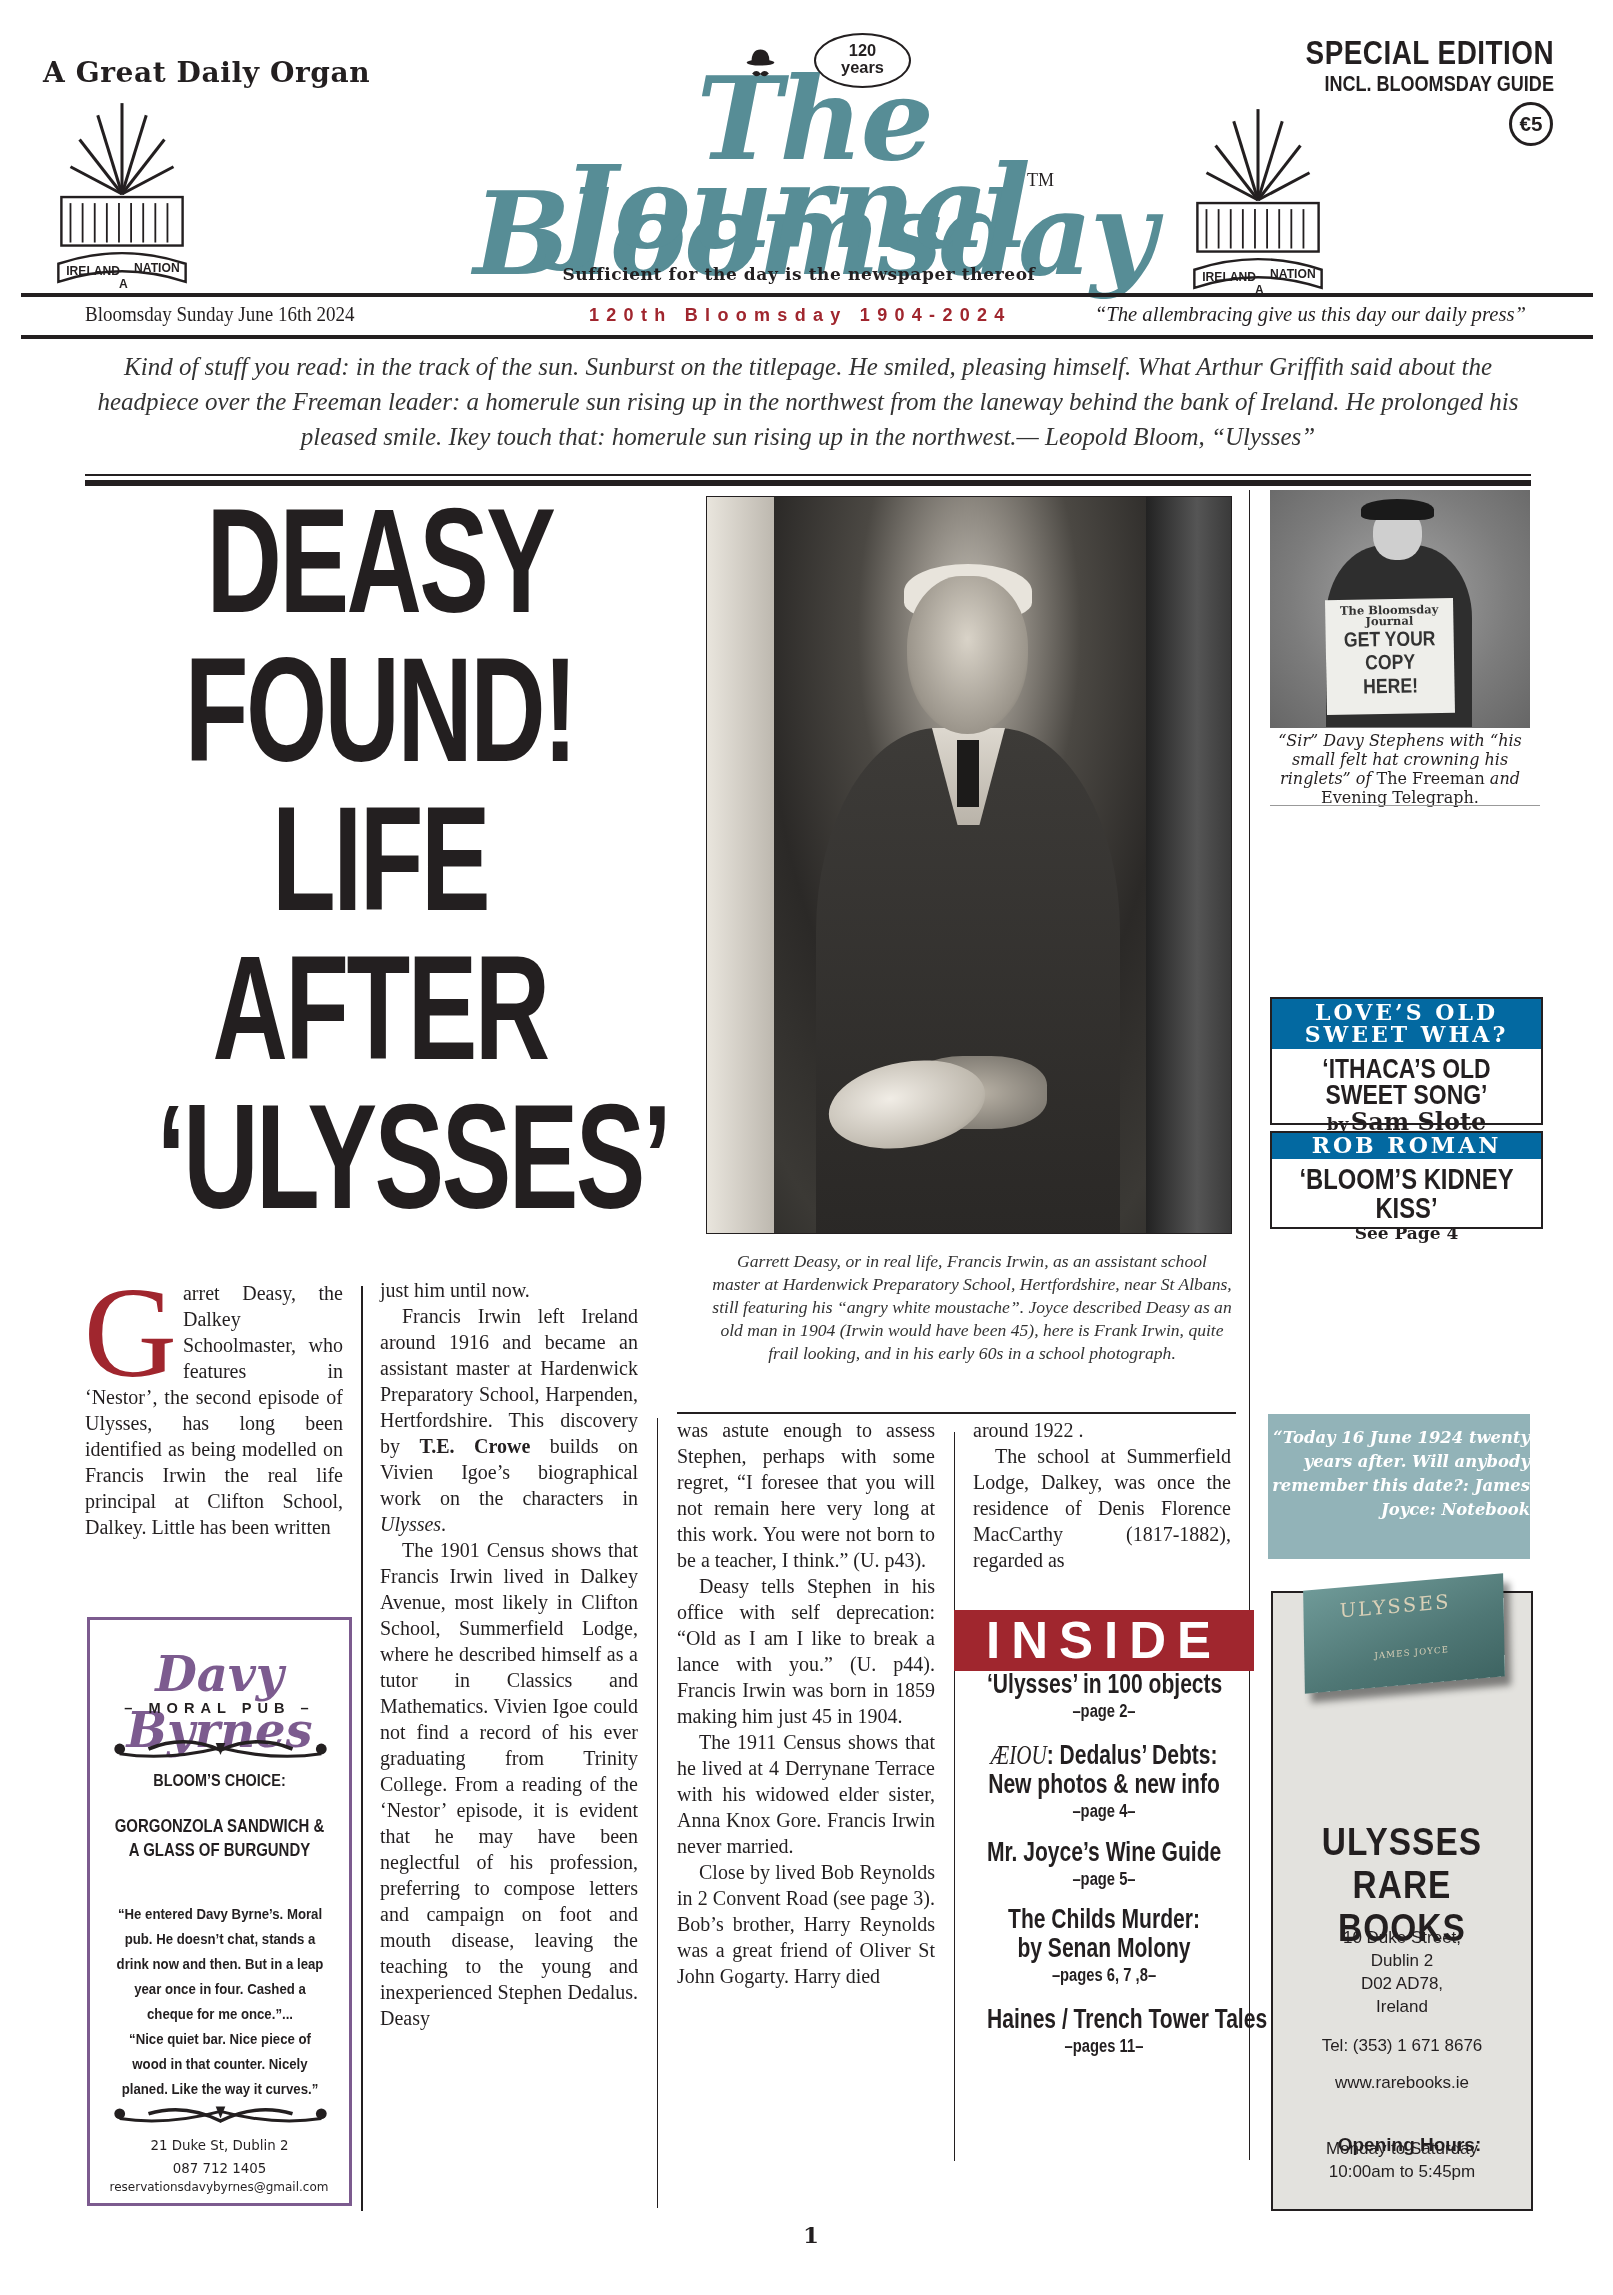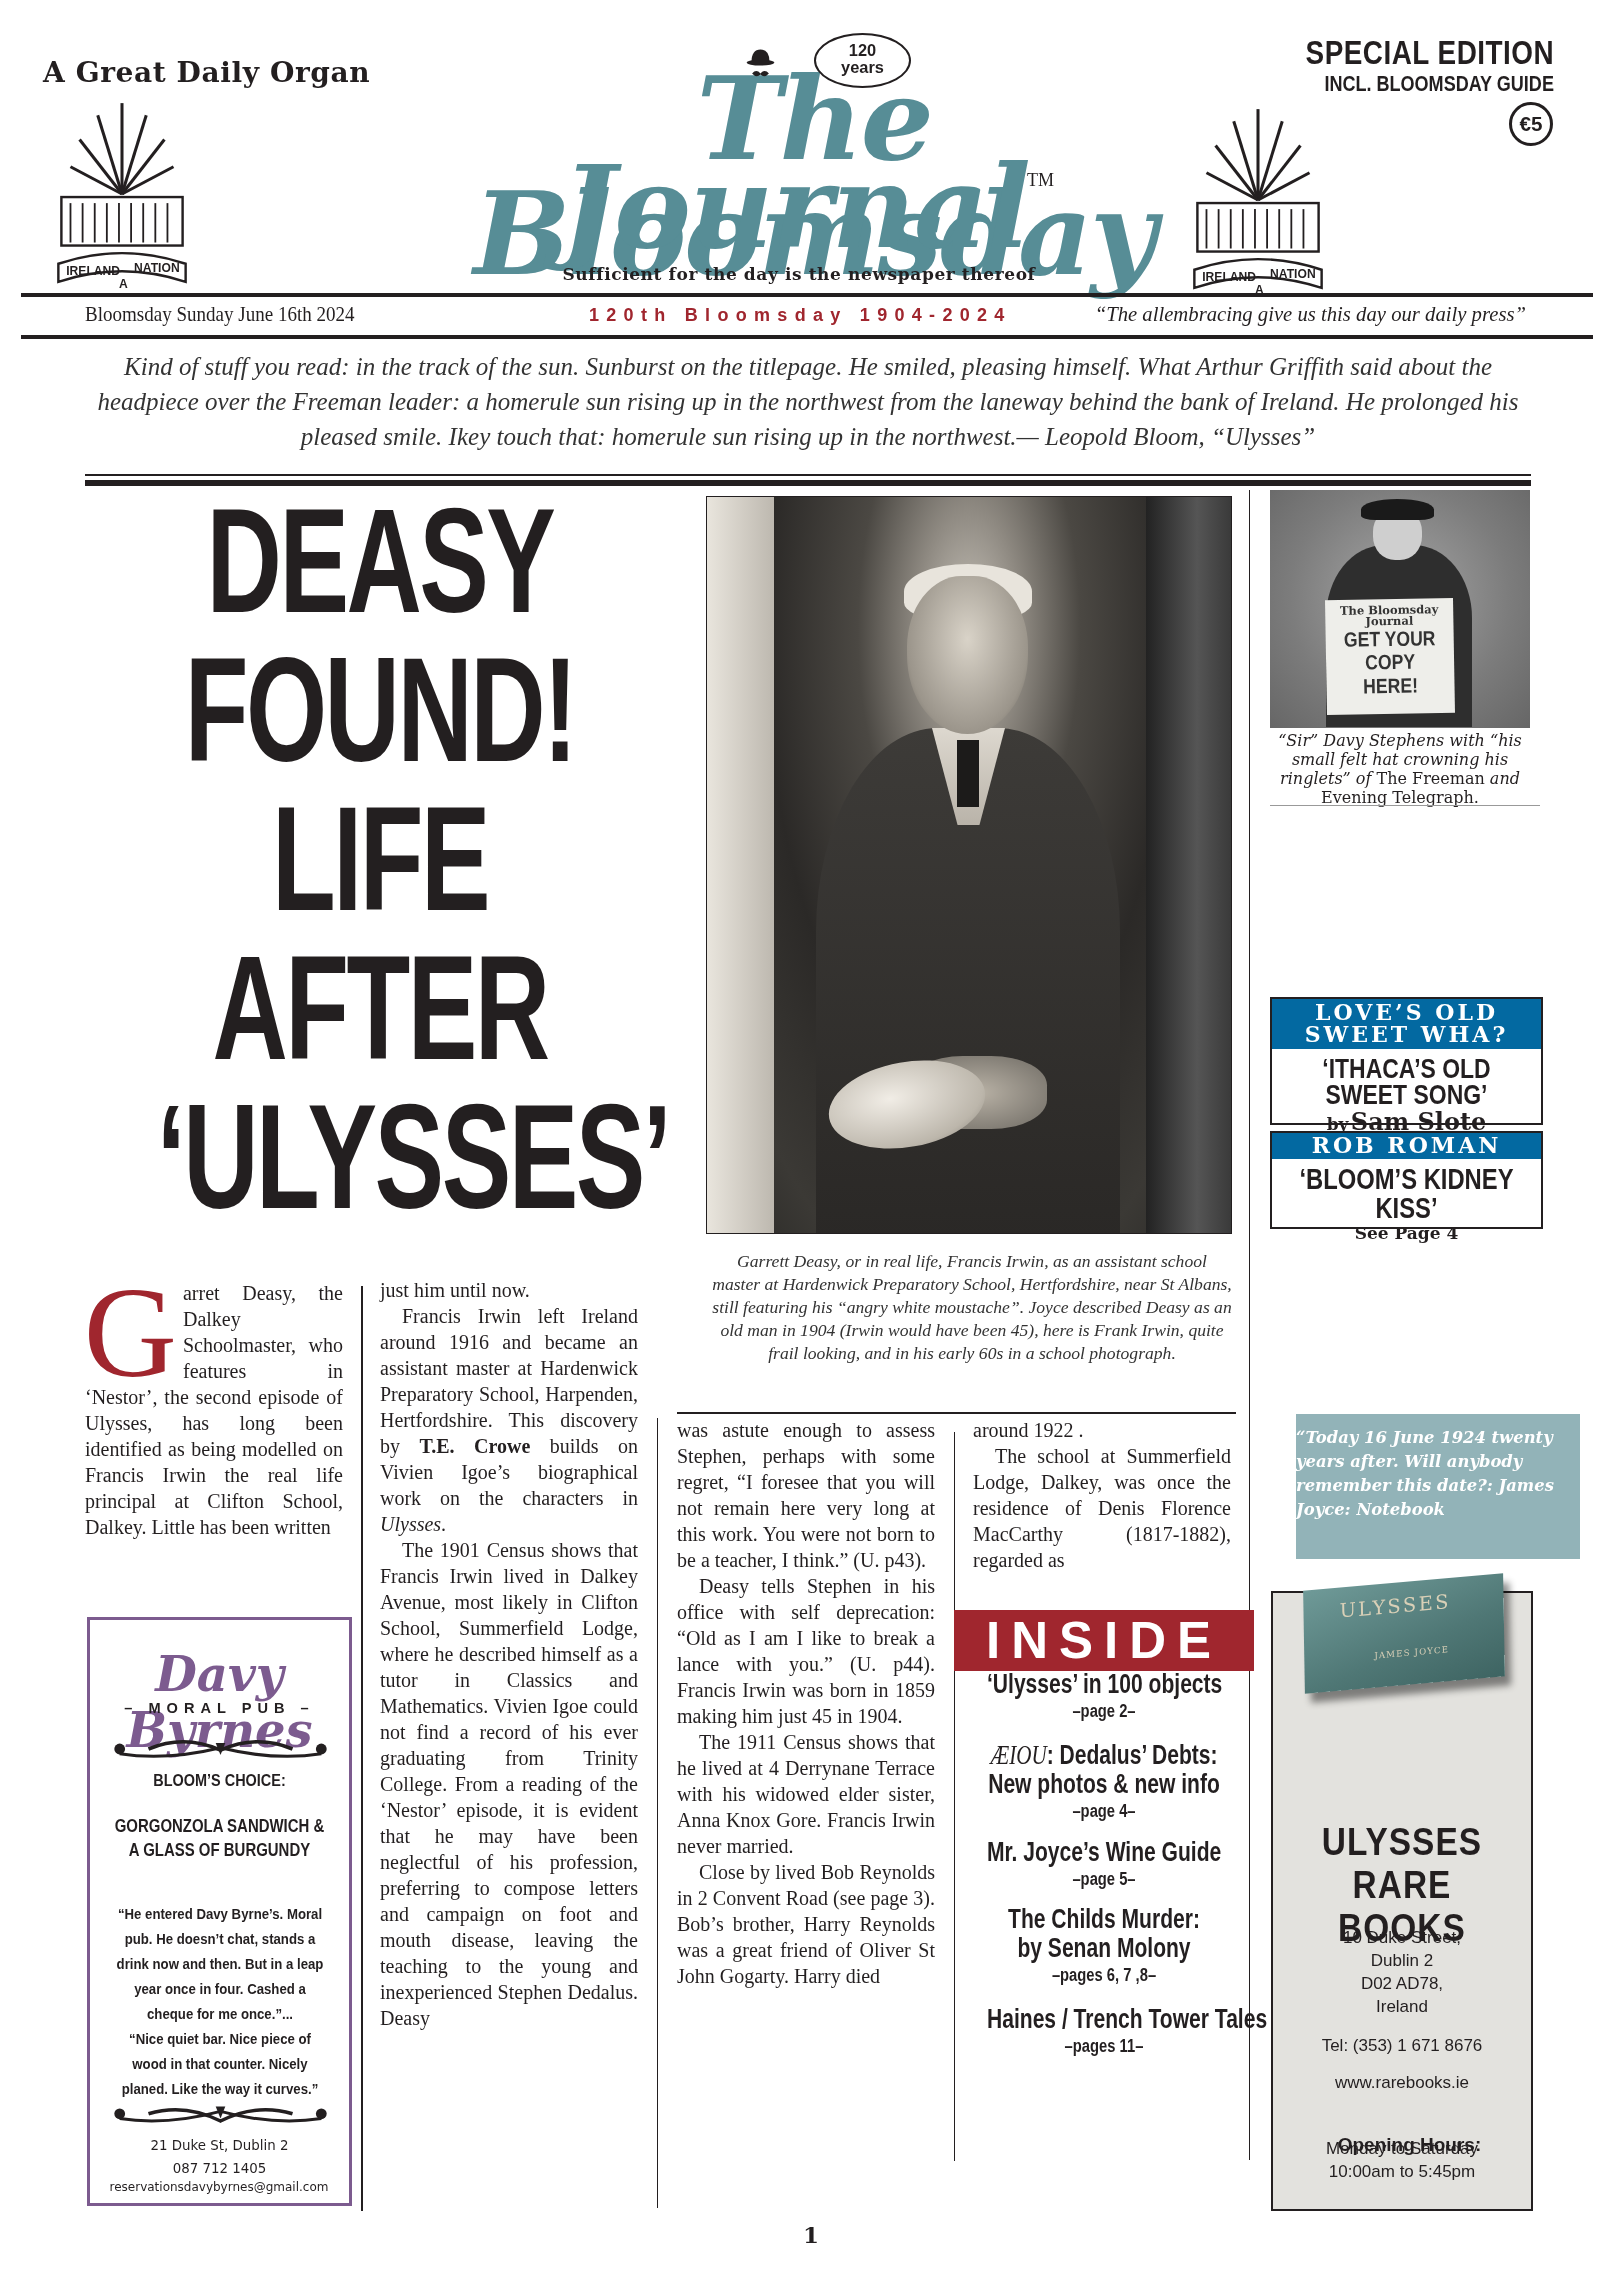--- a/index.html
+++ b/index.html
@@ -64,21 +64,21 @@
   .news-caption { left: 1270px; top: 731px; width: 260px; text-align: center; font-family: "DejaVu Serif", serif; font-size: 16px; line-height: 19px; }
   .news-caption i { font-style: italic; }
   .sidebar-sep { left: 1270px; width: 270px; top: 805px; height: 1.2px; background: #999; }
 
   .promo-box { left: 1270px; width: 273px; border: 2.4px solid #231f20; text-align: center; }
   .promo-head { background: #0369a1; color: #fff; font-family: "DejaVu Serif", serif; font-weight: bold; letter-spacing: 3px; }
   .promo-title { font-family: "Liberation Sans", sans-serif; font-weight: bold; transform: scaleX(0.82); }
   .promo-see { font-family: "DejaVu Serif", serif; font-weight: bold; font-size: 17px; }
   .promo-by { font-family: "DejaVu Serif", serif; font-weight: bold; }
 
-  .quote-box { left: 1296px; top: 1414px; width: 284px; height: 145px; background: #92b3b8; color: #fff; text-align: left; font-family: "DejaVu Serif", serif; font-style: italic; font-weight: bold; font-size: 16.4px; line-height: 24px; padding-top: 12px; }
+  .quote-box { left: 1268px; top: 1414px; width: 262px; height: 145px; background: #92b3b8; color: #fff; text-align: right; font-family: "DejaVu Serif", serif; font-style: italic; font-weight: bold; font-size: 16.4px; line-height: 24px; padding-top: 12px; }
 
   .books-box { left: 1271px; top: 1591px; width: 262px; height: 620px; border: 2.4px solid #231f20; background: #e3e2de; text-align: center; font-family: "Liberation Sans", sans-serif; }
   .book { left: 1304px; top: 1582px; width: 200px; height: 103px; background: linear-gradient(160deg, #6f9a98, #4f7775 60%, #3e6462); transform: skewY(-4deg) rotate(-1deg); box-shadow: 6px 9.7px 7.3px rgba(0,0,0,0.45); color: #d9d0b7; font-family: "DejaVu Serif", serif; }
   .book .bt { position: absolute; left: 36px; top: 12px; font-size: 19.4px; letter-spacing: 2.4px; }
   .book .ba { position: absolute; left: 70px; top: 66px; font-size: 8.5px; letter-spacing: 1.2px; }
   .books-title { position: absolute; left: 0; right: 0; top: 228px; font-weight: bold; font-size: 38px; line-height: 43px; transform: scaleX(0.88); letter-spacing: 1.2px; }
   .books-addr { position: absolute; left: 0; right: 0; top: 333px; font-size: 17px; line-height: 23px; }
   .books-tel { position: absolute; left: 0; right: 0; top: 443px; font-size: 17px; }
   .books-web { position: absolute; left: 0; right: 0; top: 480px; font-size: 17px; }
   .books-hours-label { position: absolute; left: 0; right: 0; top: 541px; font-size: 19px; font-weight: bold; padding-left: 15px; }

